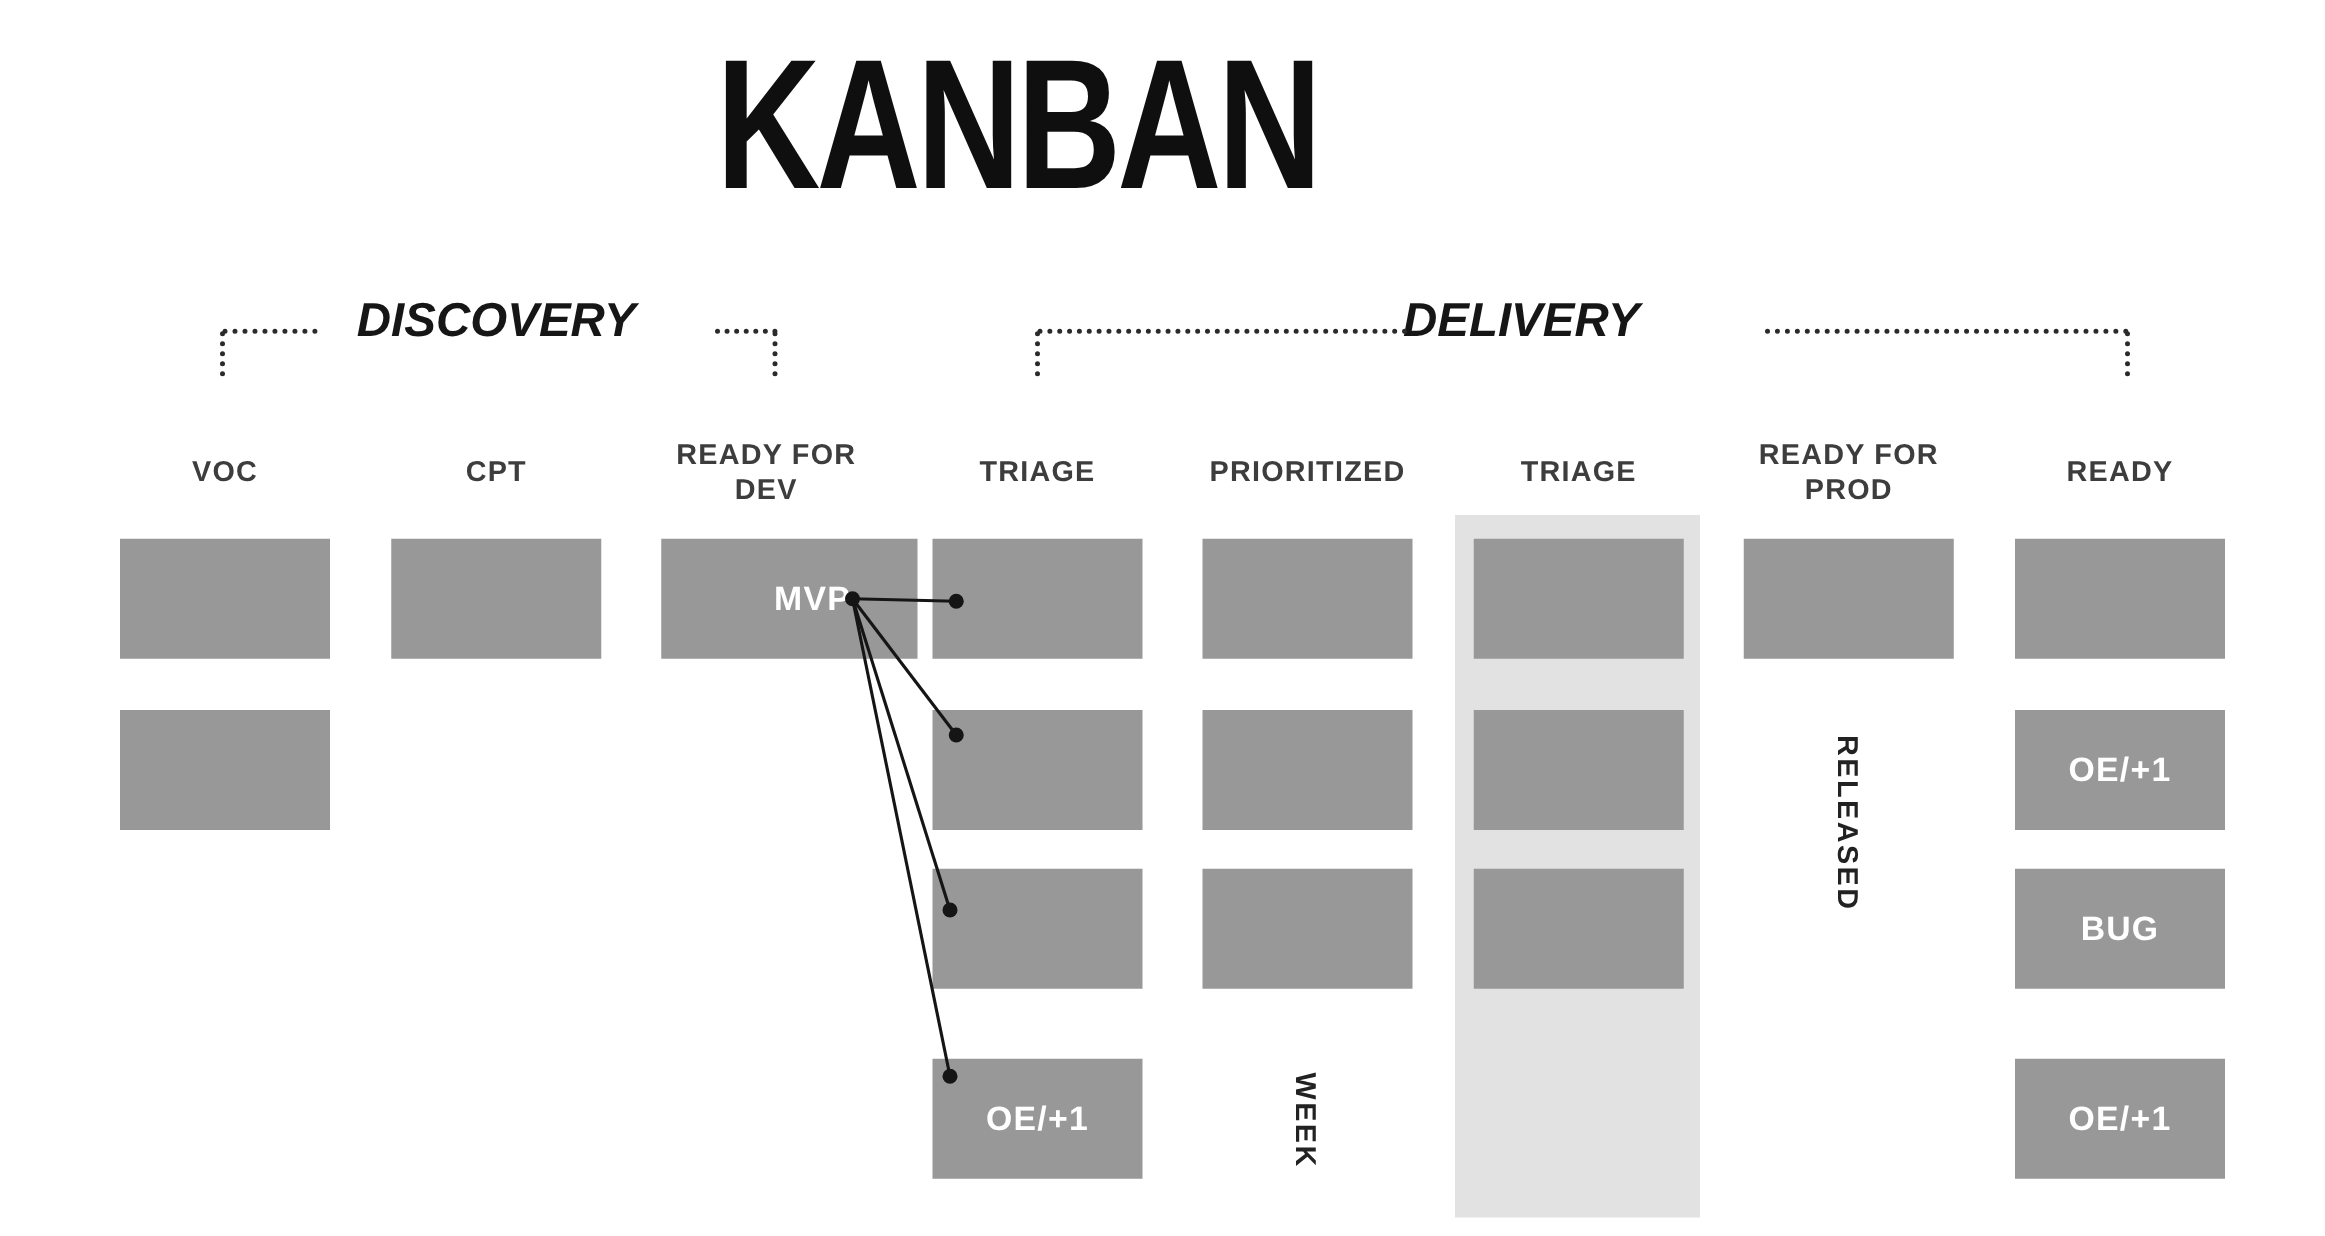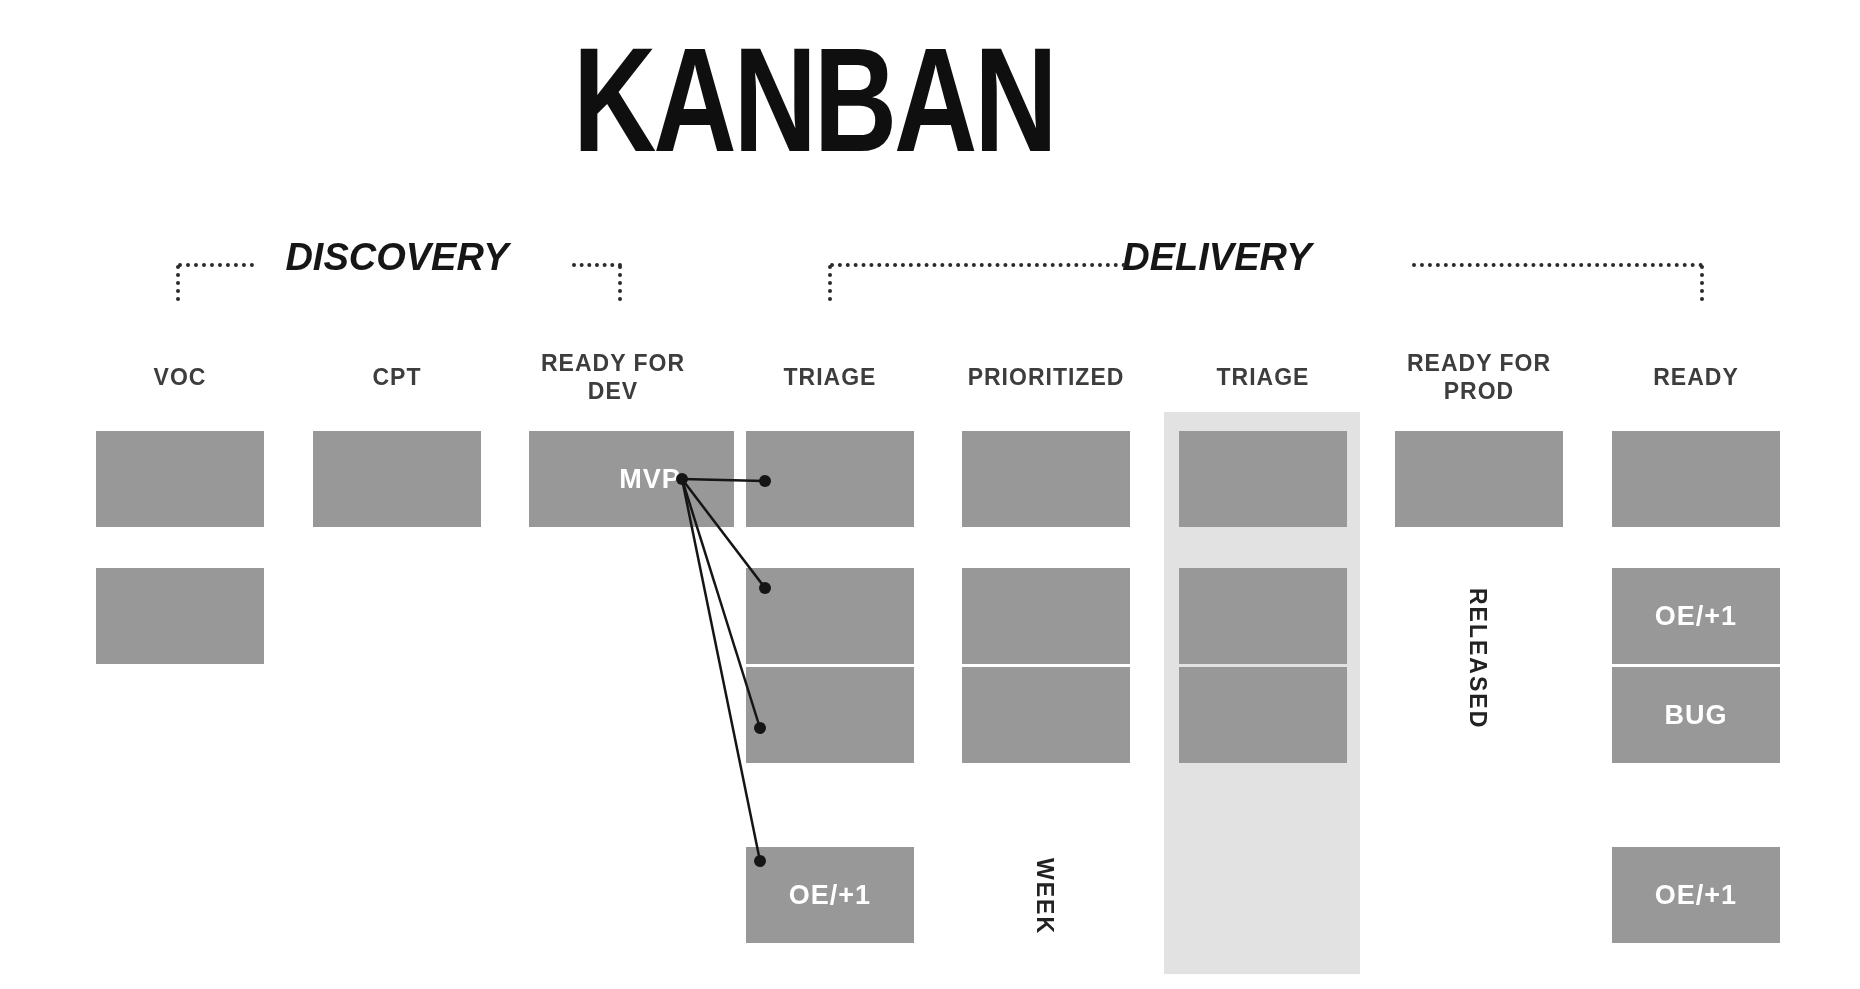--- a/index.html
+++ b/index.html
@@ -40,21 +40,21 @@
 
   .panel{position:absolute;left:1164px;top:412px;width:196px;height:562px;background:var(--panel);}
 
   .card{
     position:absolute;width:168px;height:96px;background:var(--card);
     color:#ffffff;font-weight:800;font-size:27px;letter-spacing:1px;
     display:flex;align-items:center;justify-content:center;
   }
   .c1{left:96px;} .c2{left:313px;} .c3{left:529px;padding-left:37px;} .c4{left:746px;}
   .c5{left:962px;} .c6{left:1179px;} .c7{left:1395px;} .c8{left:1612px;}
-  .r1{top:431px;} .r2{top:568px;} .r3{top:667px;} .r4{top:847px;}
+  .r1{top:431px;} .r2{top:568px;} .r3{top:695px;} .r4{top:847px;}
 
   .vnote{
     position:absolute;writing-mode:vertical-rl;
     font-weight:800;font-size:23px;letter-spacing:2px;color:#222222;line-height:1;
   }
   .note-released{left:1466px;top:588px;}
   .note-week{left:1033px;top:858px;}
 
   .connectors{position:absolute;left:0;top:0;pointer-events:none;}
   .connectors line{stroke:var(--conn);stroke-width:2.5;}

